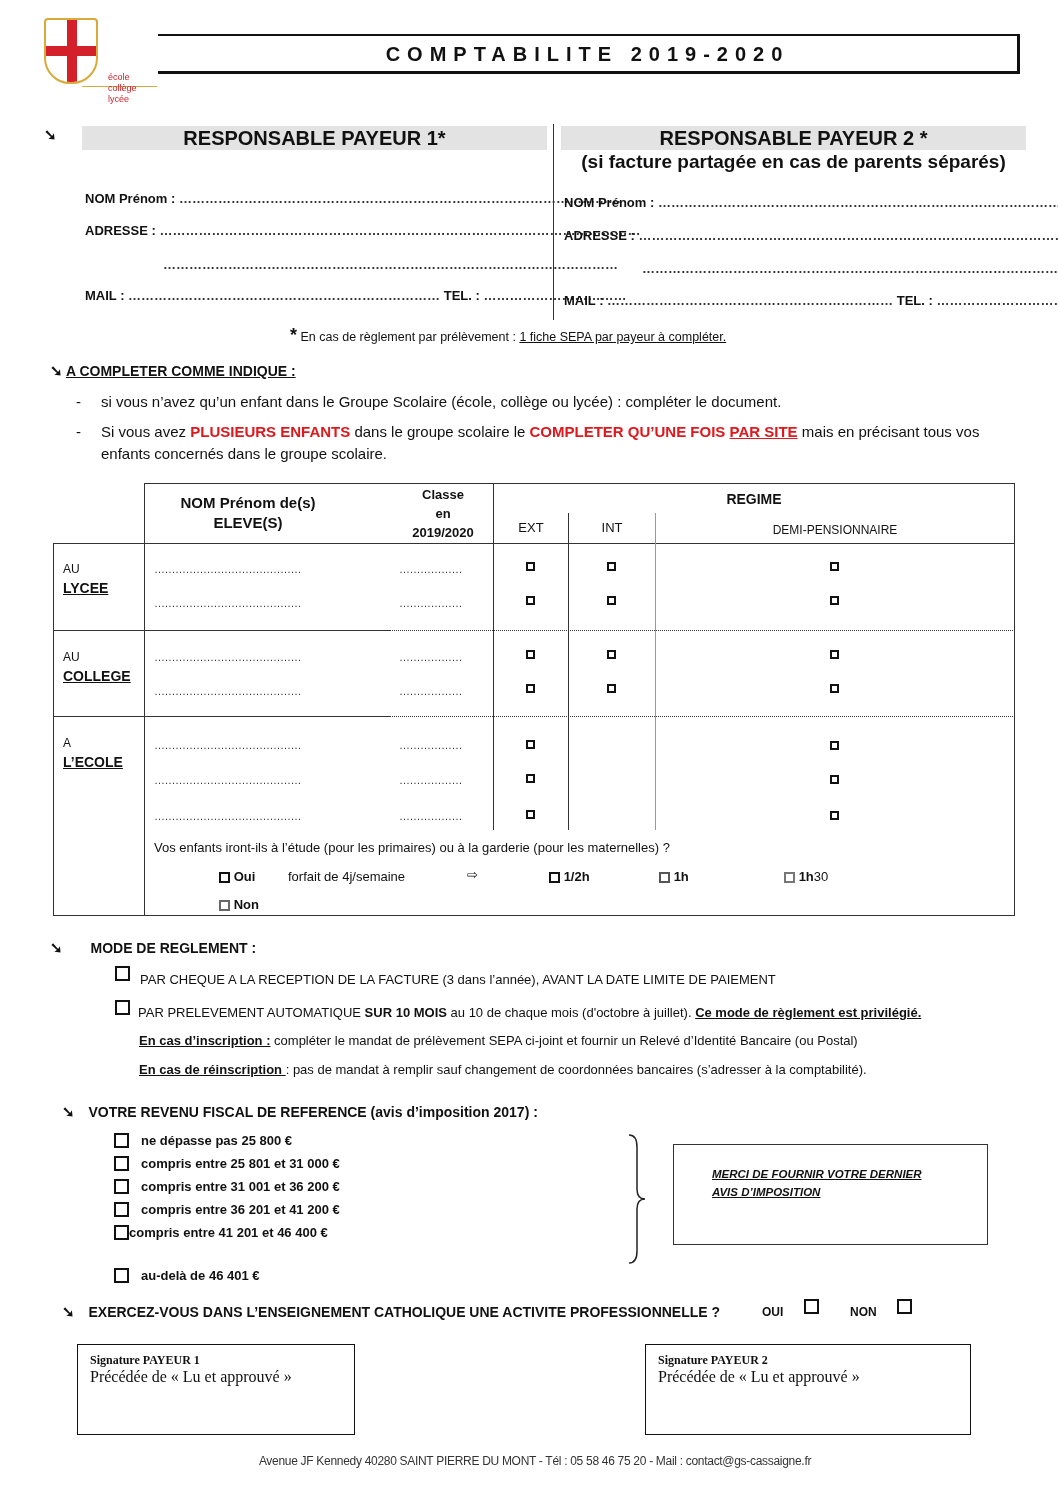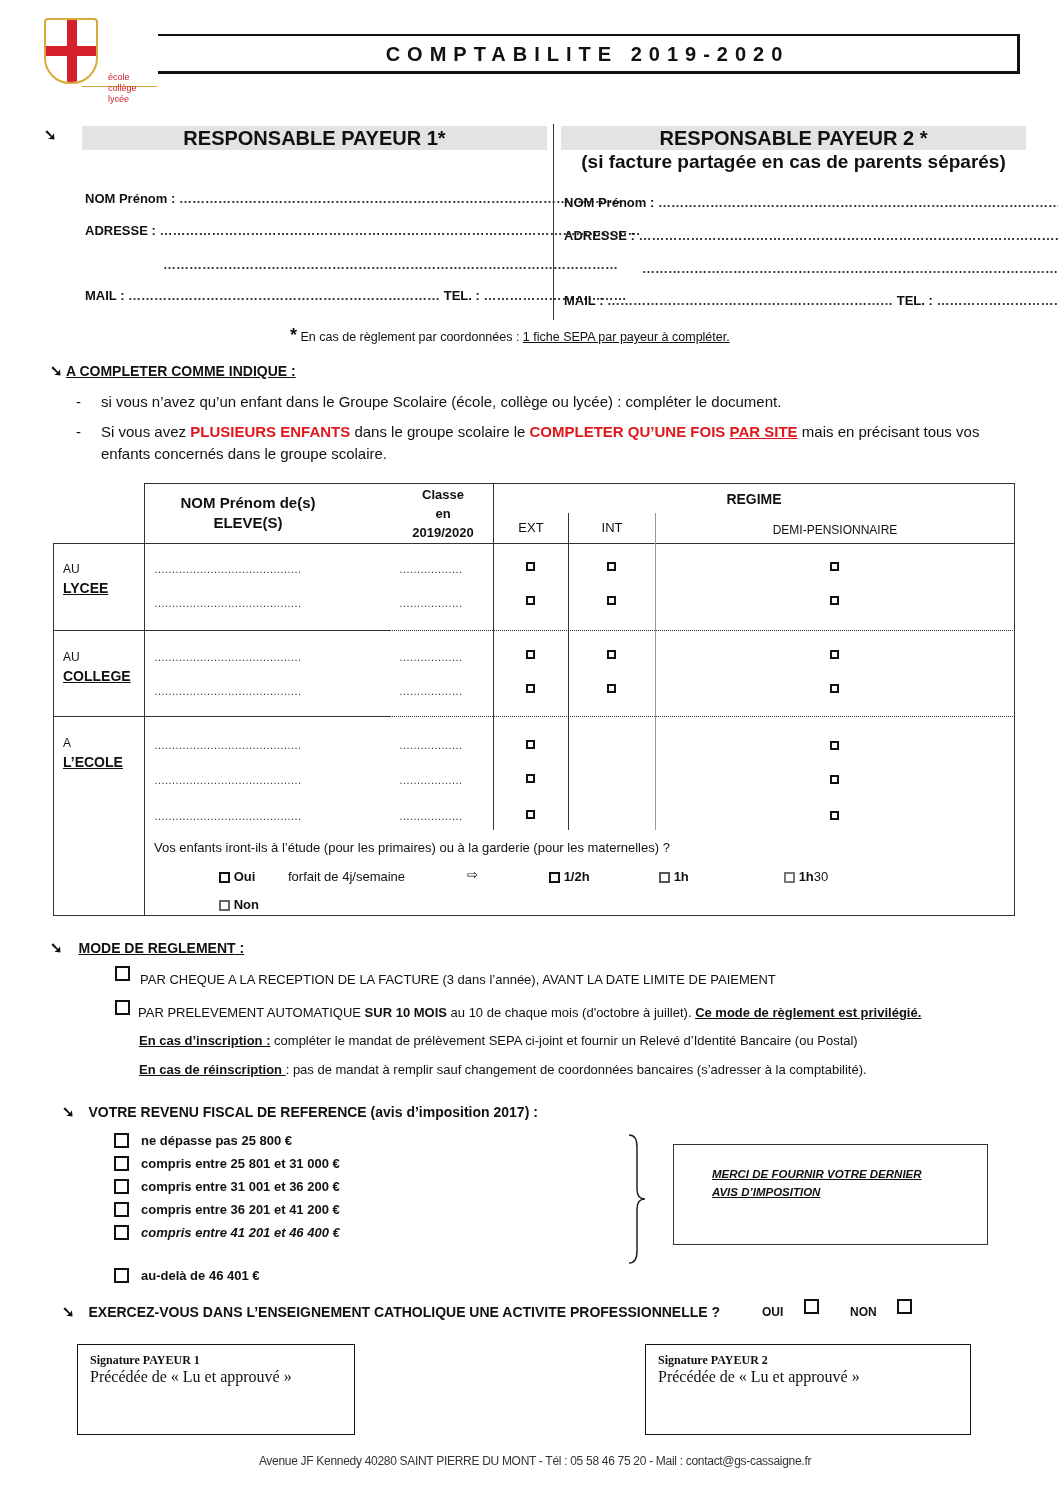--- a/index.html
+++ b/index.html
@@ -104,21 +104,21 @@
 </div>
 <div class="abs field" style="left:564px;top:293px;">
   <span>MAIL :</span>
   <span class="dots">…………………………………………………………</span>
   <span>TEL. :</span>
   <span class="dots">………………………………</span>
 </div>
 
 <div class="abs note" style="left:290px;top:325px;">
   <span class="bold" style="font-size:18px;">*</span>
-  <span>En cas de  règlement par coordonnées : </span><span class="u">1 fiche SEPA par payeur à compléter.</span>
+  <span>En cas de  règlement par prélèvement : </span><span class="u">1 fiche SEPA par payeur à compléter.</span>
 </div>
 
 <div class="abs section-title" style="left:50px;top:362px;">
   <span class="arrow">➘</span>
   <span class="u">A COMPLETER COMME INDIQUE :</span>
 </div>
 <div class="abs para" style="left:76px;top:391px;">
   <span style="display:inline-block;width:25px;">-</span><span>si vous n’avez qu’un enfant dans le Groupe Scolaire (école, collège ou lycée) : compléter le document.</span>
 </div>
 <div class="abs para" style="left:76px;top:421px;width:945px;">
@@ -216,21 +216,21 @@
     <span class="bold">1h</span><span>30</span>
   </div>
   <div class="abs txt13" style="left:166px;top:414px;">
     <span class="cb" style="width:11px;height:11px;border-color:#666;"></span>
     <span class="bold">Non</span>
   </div>
 </div>
 
 <div class="abs section-title" style="left:50px;top:939px;">
   <span class="arrow">➘</span>
-  <span style="margin-left:12px;text-decoration:underline;">MODE DE REGLEMENT :</span>
+  <span style="margin-left:24px;">MODE DE REGLEMENT :</span>
 </div>
 <span class="abs cb-lg" style="left:115px;top:966px;"></span>
 <div class="abs txt13" style="left:140px;top:972px;">PAR CHEQUE A LA RECEPTION DE LA FACTURE (3 dans l’année), AVANT LA DATE LIMITE DE PAIEMENT</div>
 <span class="abs cb-lg" style="left:115px;top:1000px;"></span>
 <div class="abs txt13" style="left:138px;top:1005px;white-space:nowrap;">
   <span>PAR PRELEVEMENT AUTOMATIQUE </span><span class="bold">SUR 10 MOIS</span><span> au 10 de chaque mois (d'octobre à juillet). </span><span class="bold u">Ce mode de règlement est privilégié.</span>
 </div>
 <div class="abs txt13" style="left:139px;top:1033px;white-space:nowrap;">
   <span class="bold u">En cas d’inscription :</span><span> compléter le mandat de prélèvement SEPA ci-joint et fournir un Relevé d’Identité Bancaire (ou Postal)</span>
 </div>
@@ -240,21 +240,21 @@
 
 <div class="abs section-title" style="left:62px;top:1103px;">
   <span class="arrow">➘</span>
   <span style="margin-left:10px;">VOTRE REVENU FISCAL DE REFERENCE (avis d’imposition 2017) :</span>
 </div>
 <div class="abs" style="left:114px;top:1133px;">
   <div style="height:23px;"><span class="cb-lg"></span><span class="txt13 bold" style="position:relative;top:-3px;margin-left:12px;">ne dépasse pas 25 800 €</span></div>
   <div style="height:23px;"><span class="cb-lg"></span><span class="txt13 bold" style="position:relative;top:-3px;margin-left:12px;">compris entre  25 801 et 31 000 €</span></div>
   <div style="height:23px;"><span class="cb-lg"></span><span class="txt13 bold" style="position:relative;top:-3px;margin-left:12px;">compris entre  31 001 et 36 200 €</span></div>
   <div style="height:23px;"><span class="cb-lg"></span><span class="txt13 bold" style="position:relative;top:-3px;margin-left:12px;">compris entre  36 201 et 41 200 €</span></div>
-  <div style="height:23px;"><span class="cb-lg"></span><span class="txt13 bold" style="position:relative;top:-3px;margin-left:12px;font-style:italic;">compris entre  41 201 et 46 400 €</span></div>
+  <div style="height:23px;"><span class="cb-lg"></span><span class="txt13 bold" style="position:relative;top:-3px;margin-left:0;">compris entre  41 201 et 46 400 €</span></div>
   <div style="height:23px;margin-top:20px;"><span class="cb-lg"></span><span class="txt13 bold" style="position:relative;top:-3px;margin-left:12px;">au-delà de 46 401 €</span></div>
 </div>
 <svg class="abs" style="left:625px;top:1133px;" width="24" height="132">
   <path d="M4 2 Q12 2 12 14 L12 56 Q12 66 20 66 Q12 66 12 76 L12 118 Q12 130 4 130" fill="none" stroke="#222" stroke-width="1.5"></path>
 </svg>
 <div class="abs" style="left:673px;top:1144px;width:315px;height:101px;border:1.5px solid #333;">
   <div class="bold u" style="font-style:italic;font-size:11.5px;margin:20px 0 0 38px;line-height:18px;">
     <div>MERCI DE FOURNIR VOTRE DERNIER</div>
     <div> AVIS D’IMPOSITION</div>
   </div>

